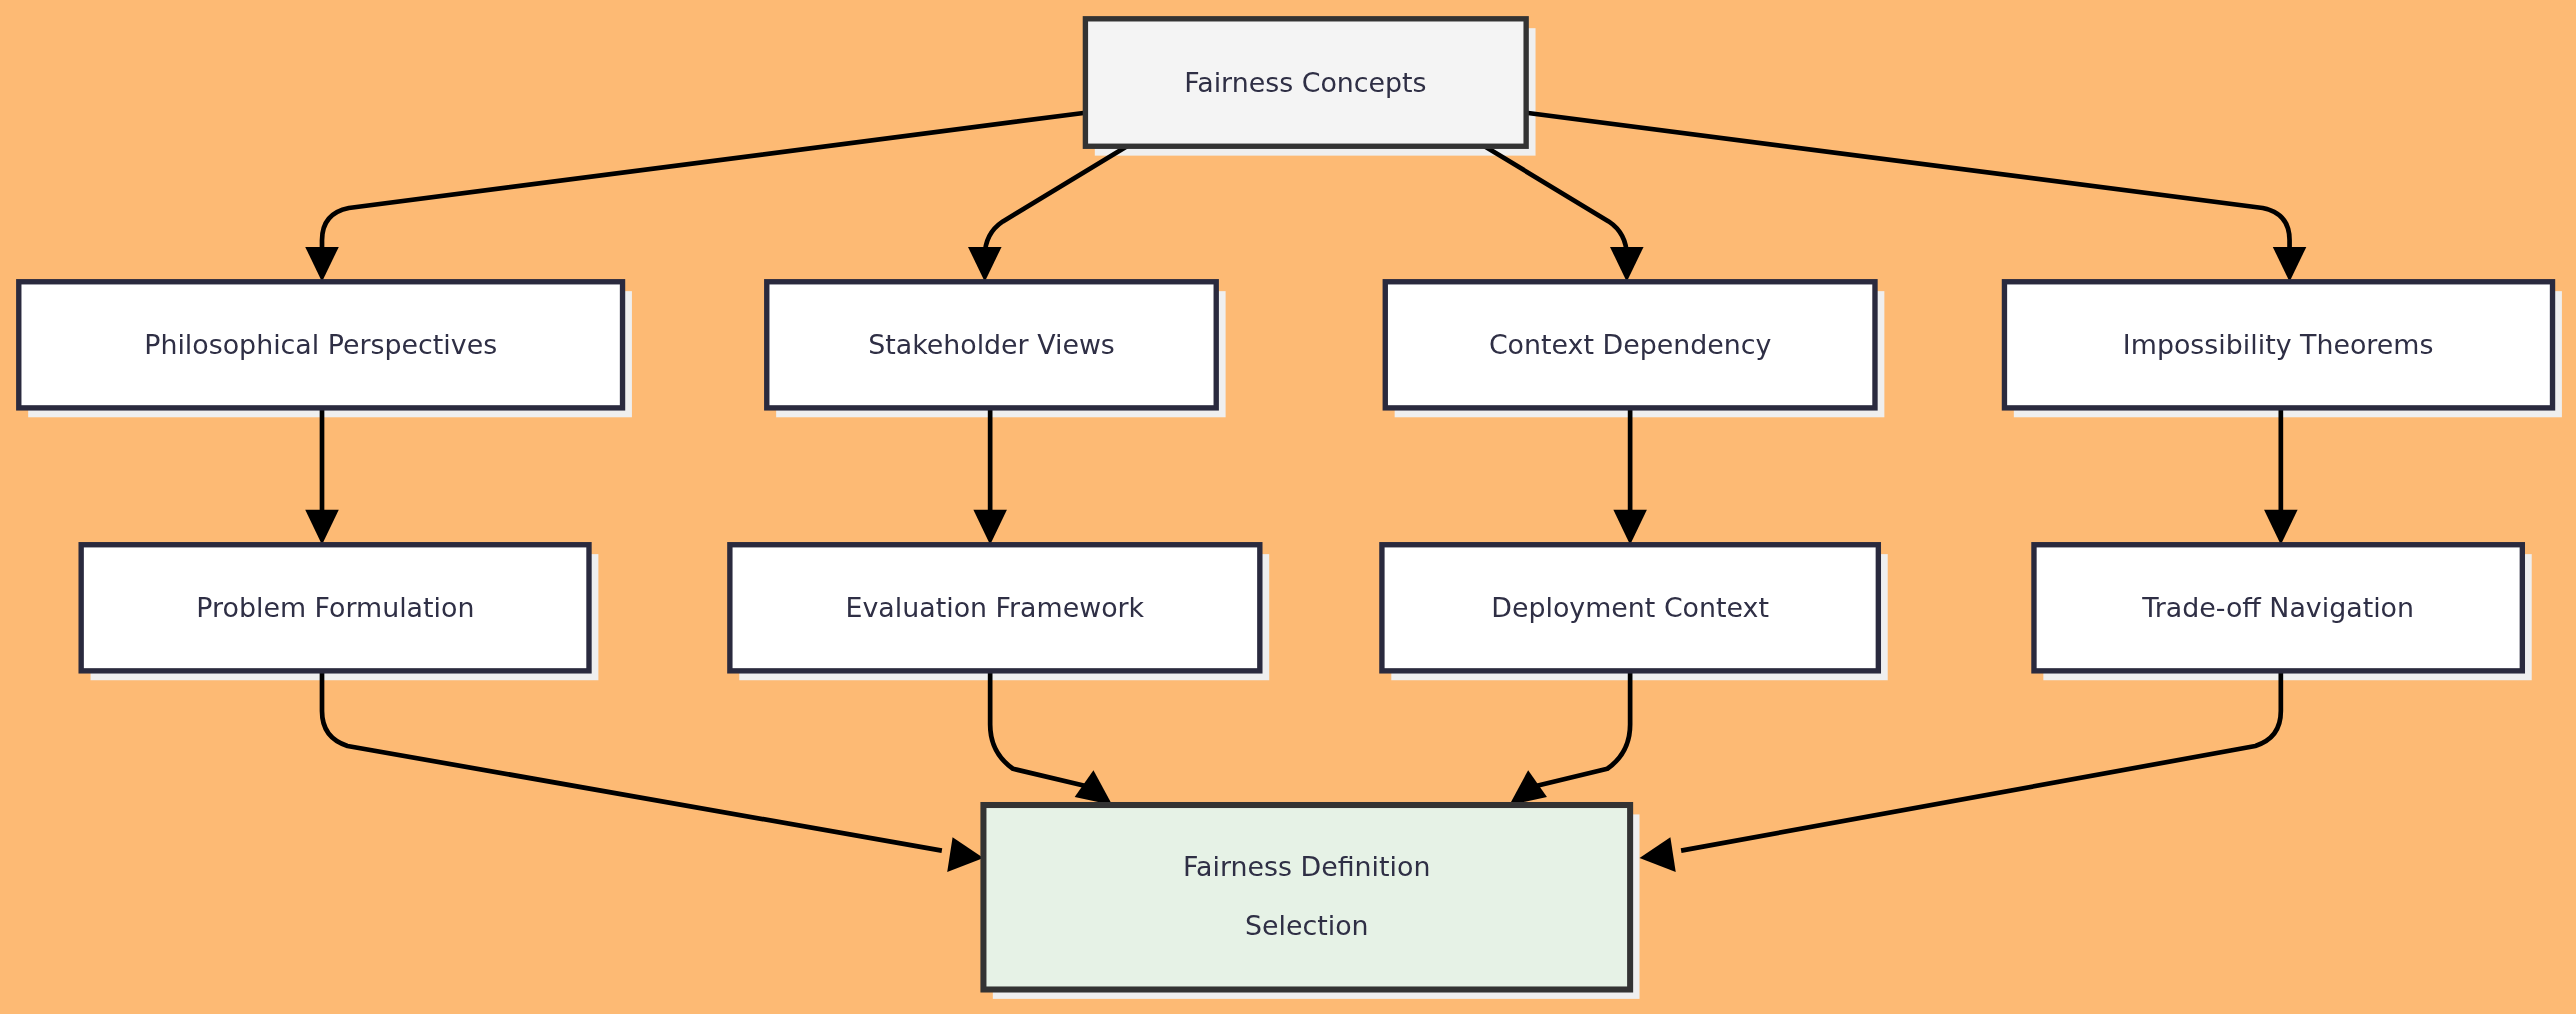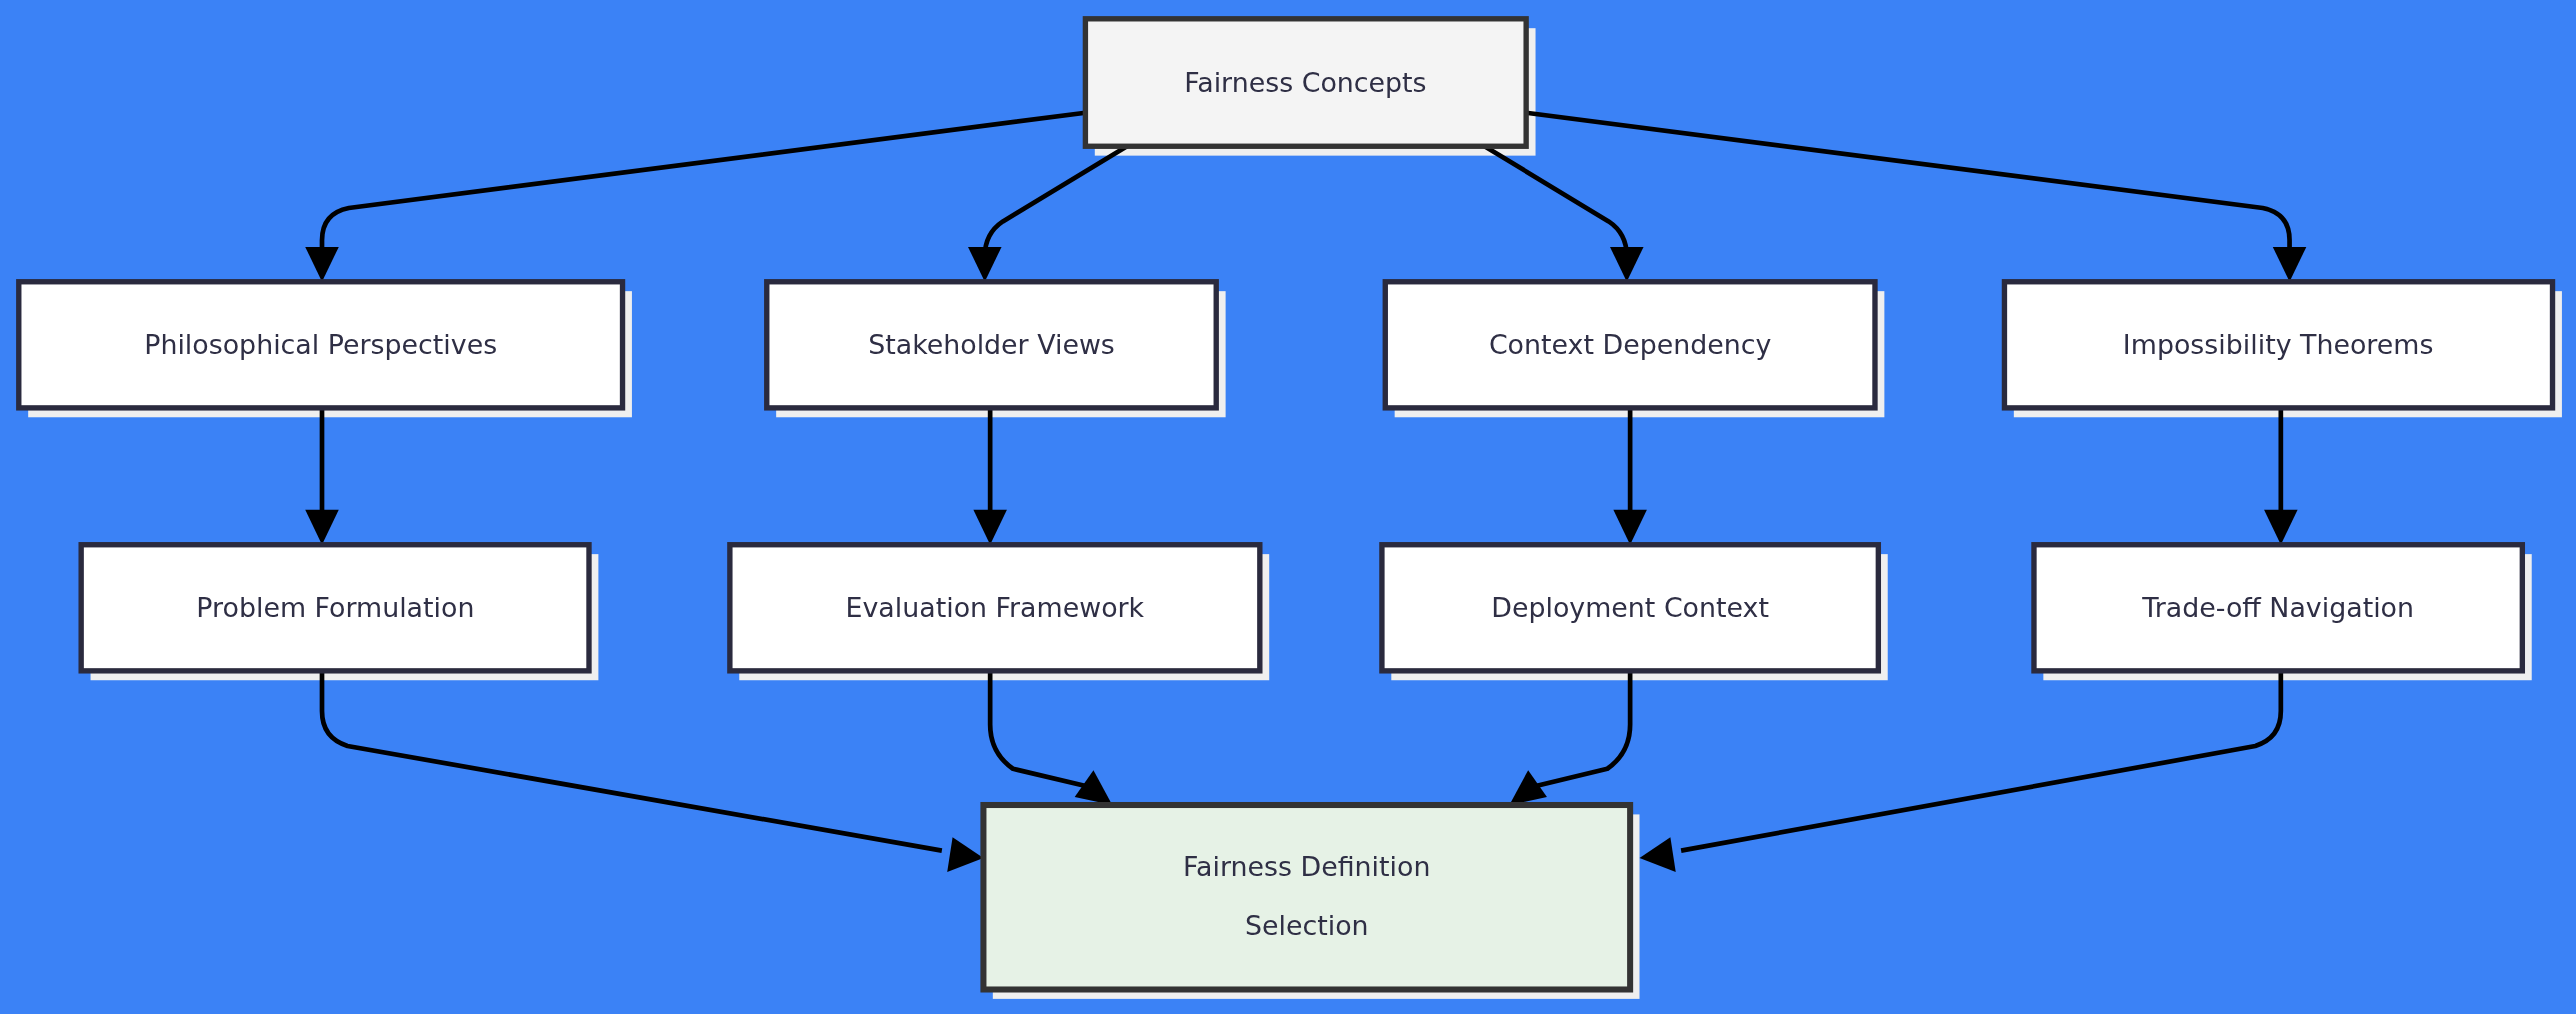--- a/index.html
+++ b/index.html
@@ -10,21 +10,21 @@
   body {
     width: 2576px;
     height: 1015px;
     font-family: "DejaVu Sans", sans-serif;
     overflow: hidden;
   }
   #flowchart-root {
     position: relative;
     width: 2576px;
     height: 1015px;
-    background: #3b82f6;
+    background: #fdba74;
   }
   #flow-svg {
     position: absolute;
     top: 0;
     left: 0;
     width: 2576px;
     height: 1015px;
     display: block;
   }
   .node-label {

